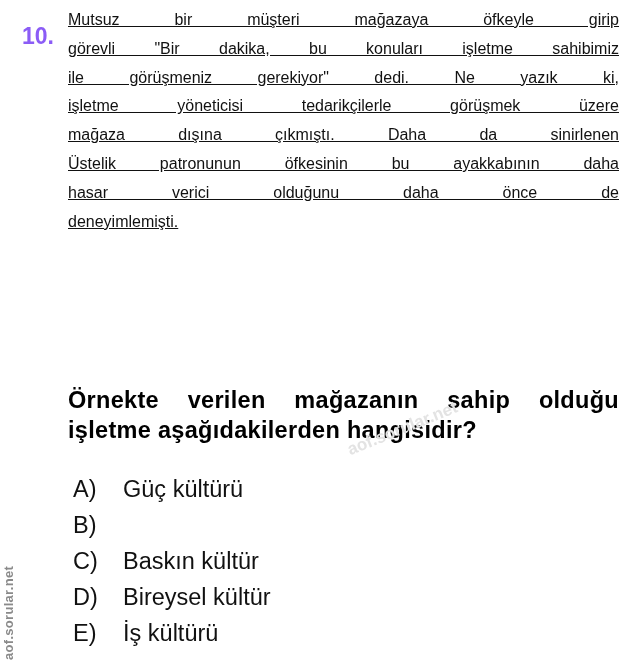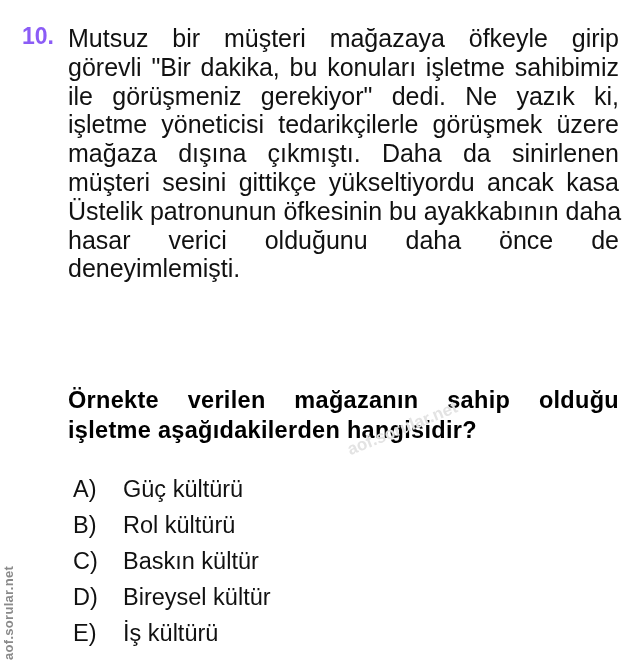--- a/index.html
+++ b/index.html
@@ -20,26 +20,27 @@
       left: 22px;
       top: 23px;
       font-size: 23px;
       font-weight: bold;
       letter-spacing: 0px;
       color: #8b5cf6;
     }
     .q-body {
       position: absolute;
       left: 68px;
-      top: 24px;
+      top: 6px;
       width: 551px;
-      font-size: 25px;
+      font-size: 16px;
       line-height: 28.8px;
       text-align: justify;
       color: #111;
+      text-decoration: underline;
     }
     .q-body .line {
       display: block;
       text-align: justify;
       text-align-last: justify;
       white-space: nowrap;
     }
     .q-body .line.last {
       text-align-last: left;
     }
@@ -116,41 +117,39 @@
 <body>
 
 <div class="q-number">10.</div>
 
 <div class="q-body">
   <span class="line">Mutsuz bir müşteri mağazaya öfkeyle girip</span>
   <span class="line">görevli "Bir dakika, bu konuları işletme sahibimiz</span>
   <span class="line">ile görüşmeniz gerekiyor" dedi. Ne yazık ki,</span>
   <span class="line">işletme yöneticisi tedarikçilerle görüşmek üzere</span>
   <span class="line">mağaza dışına çıkmıştı. Daha da sinirlenen</span>
-  <span class="line">müşteri sesini gittikçe yükseltiyordu ancak kasa</span>
   <span class="line">Üstelik patronunun öfkesinin bu ayakkabının daha</span>
   <span class="line">hasar verici olduğunu daha önce de</span>
   <span class="line last">deneyimlemişti.</span>
 </div>
 
 <div class="q-prompt">
   <span class="line">Örnekte verilen mağazanın sahip olduğu</span>
   <span class="line last">işletme aşağıdakilerden hangisidir?</span>
 </div>
 
 <div class="wm-diag">aof.sorular.net</div>
 
 <ul class="options">
   <li class="option">
     <span class="option-letter">A)</span>
     <span class="option-text">Güç kültürü</span>
   </li>
   <li class="option">
     <span class="option-letter">B)</span>
-    <span class="option-text">Rol kültürü</span>
   </li>
   <li class="option">
     <span class="option-letter">C)</span>
     <span class="option-text">Baskın kültür</span>
   </li>
   <li class="option">
     <span class="option-letter">D)</span>
     <span class="option-text">Bireysel kültür</span>
   </li>
   <li class="option">

